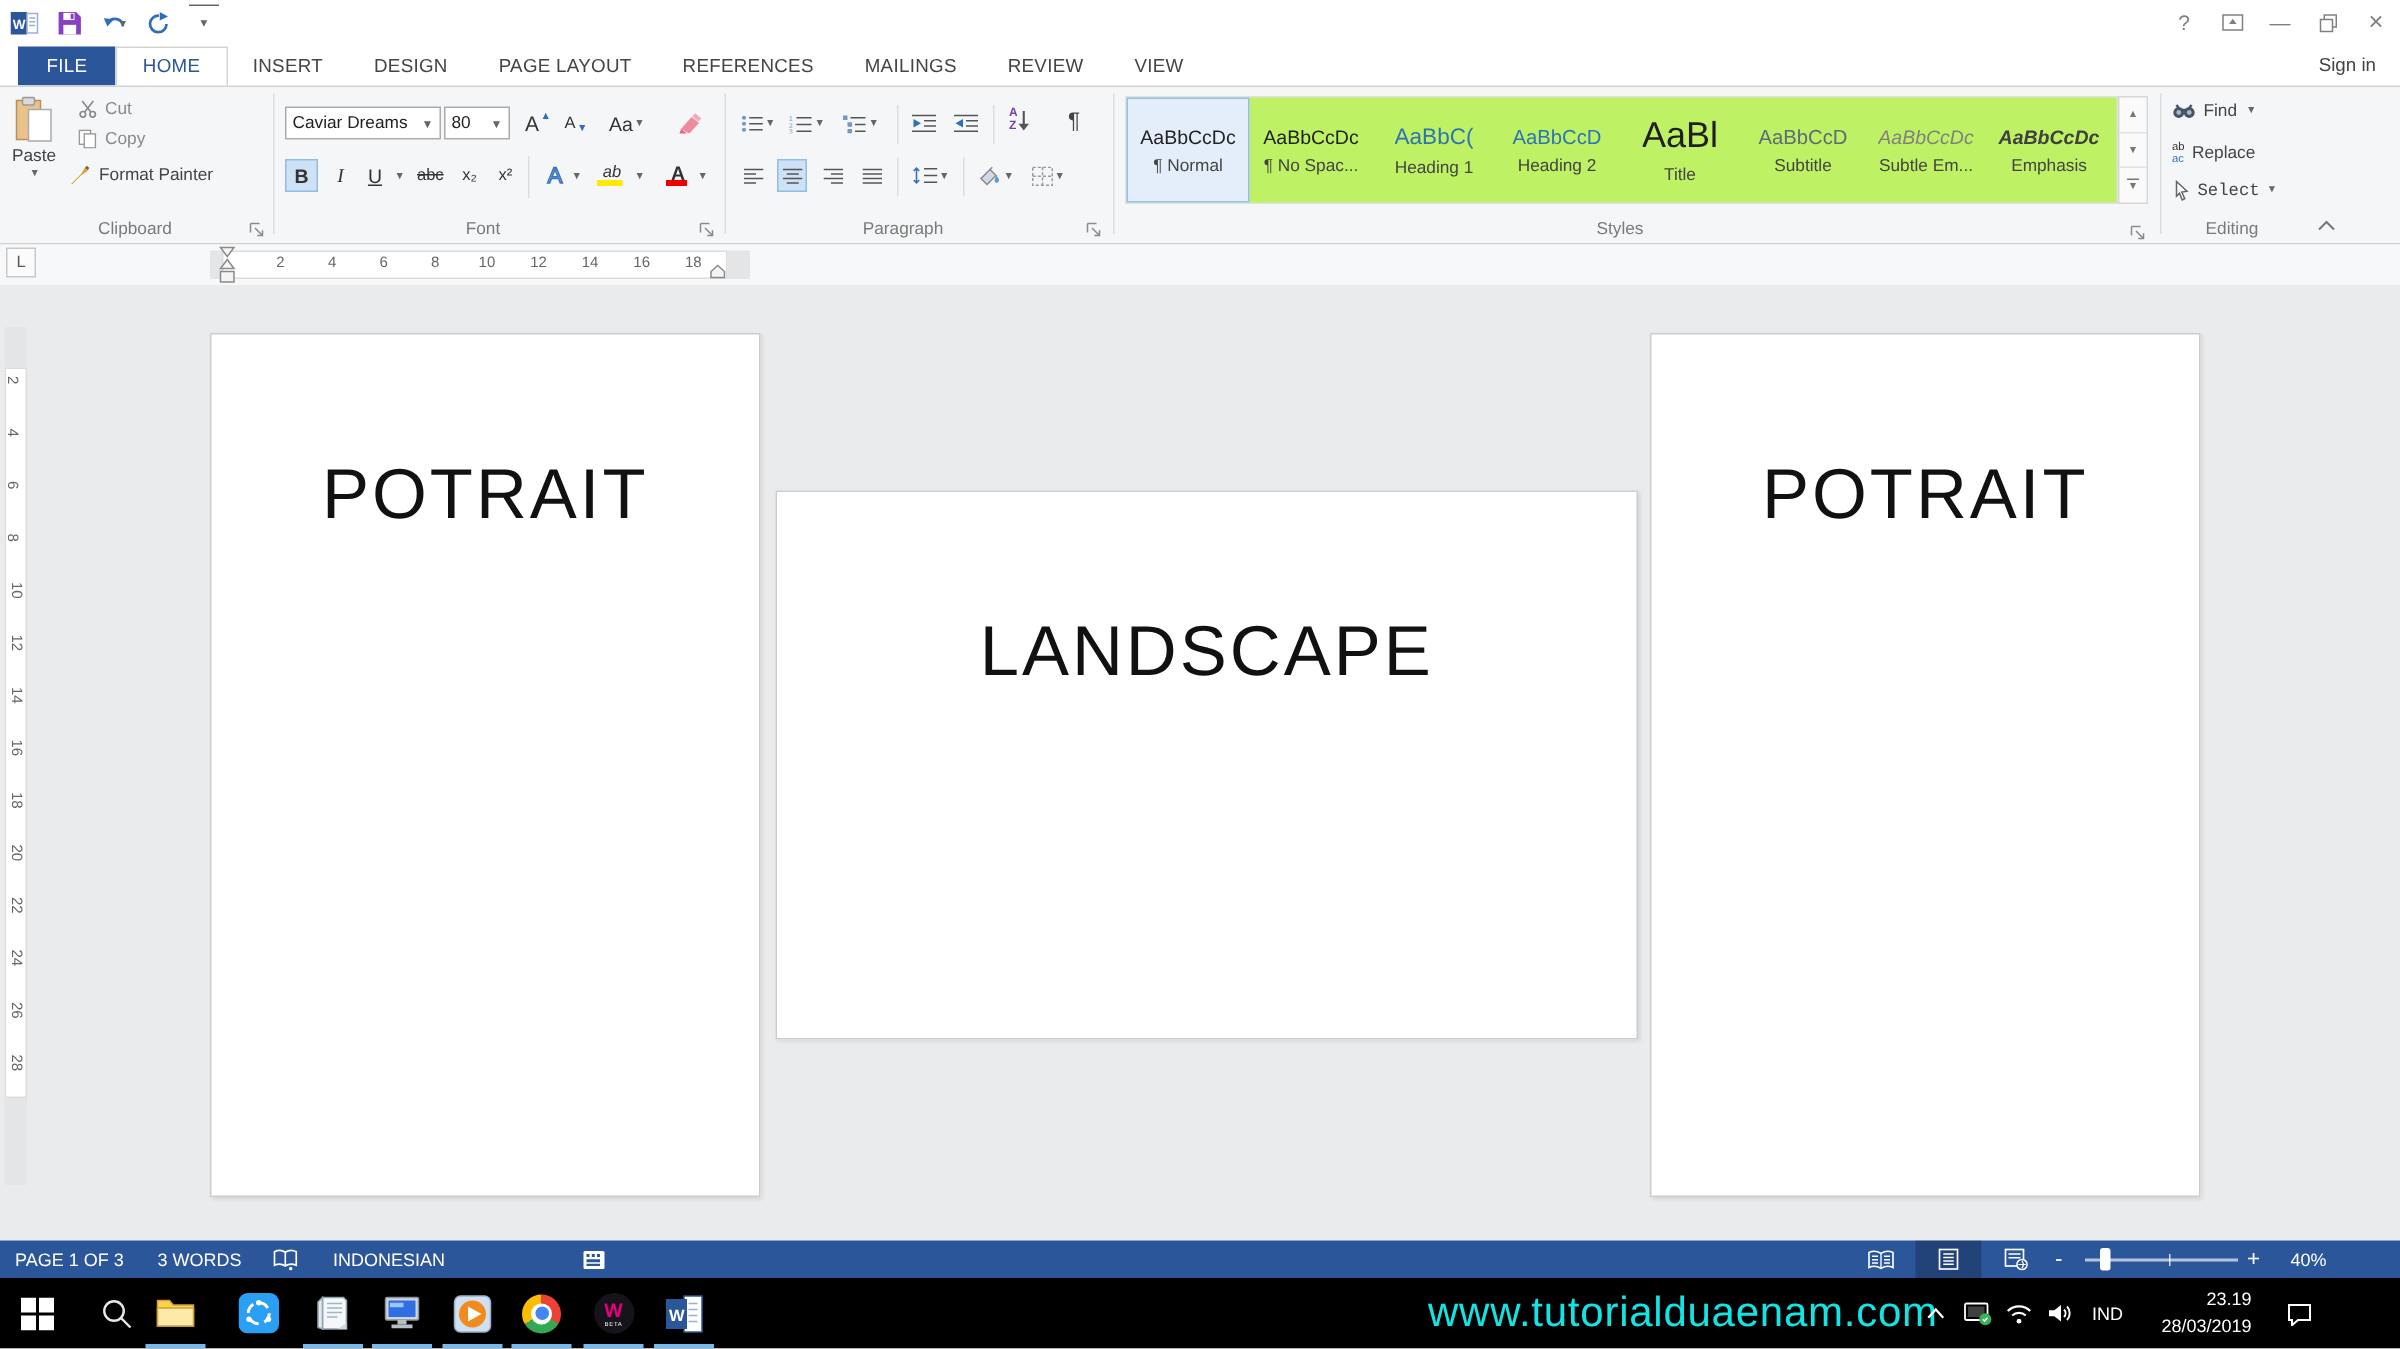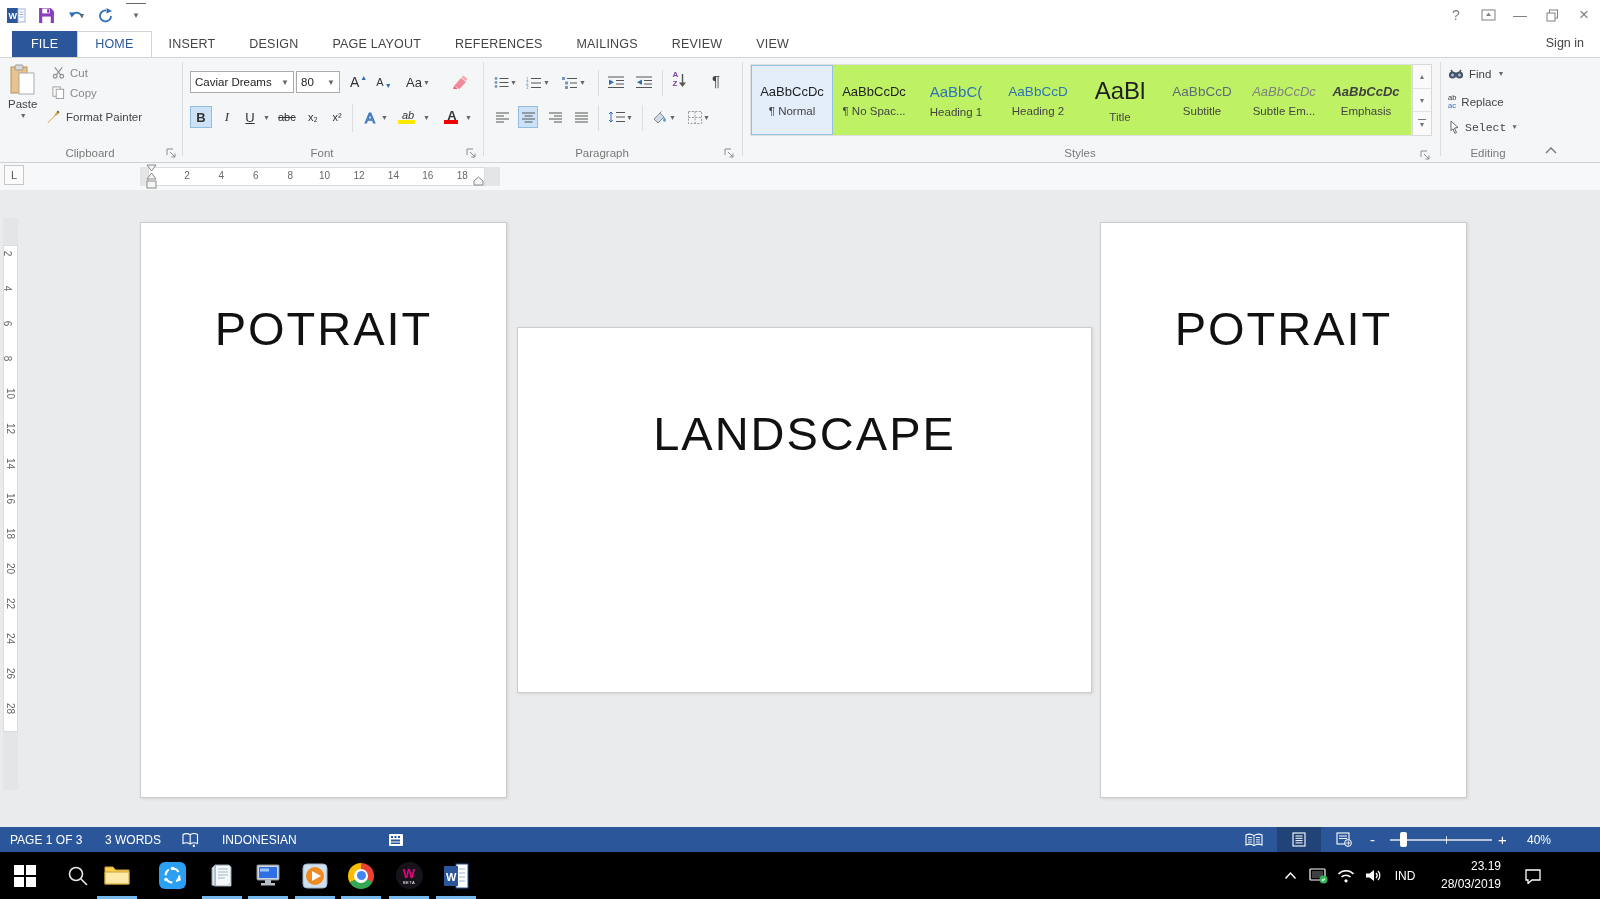--- a/index.html
+++ b/index.html
@@ -640,20 +640,21 @@
   <div class="tb-slot" style="left:433px;">
     <svg width="25" height="26" viewBox="0 0 25 26">
         <rect x="12" y="1" width="12" height="24" fill="#fff" stroke="#2b579a"></rect>
         <path d="M15 6h6 M15 10h6 M15 14h6 M15 18h6" stroke="#9bb0d0"></path>
         <rect x="0" y="3" width="14" height="20" fill="#2b579a"></rect>
         <text x="2" y="17.5" font-size="11" fill="#fff" font-weight="bold" font-family="Liberation Sans,sans-serif">W</text>
       </svg>
     <span class="running"></span>
   </div>
 
+  <span id="watermark">www.tutorialduaenam.com</span>
 
   <div class="tray" style="left:1278px; width:24px;">
     <svg width="13" height="9" viewBox="0 0 13 9">
         <path d="M1.5 7.5 L6.5 2 L11.5 7.5" fill="none" stroke="#fff" stroke-width="1.5"></path>
       </svg>
   </div>
   <div class="tray" style="left:1304px; width:28px;">
     <svg width="19" height="16" viewBox="0 0 19 16">
         <rect x="1" y="1" width="15" height="11" rx="1" fill="none" stroke="#fff" stroke-width="1.2"></rect>
         <rect x="3" y="3" width="11" height="7" fill="#fff" opacity=".25"></rect>

